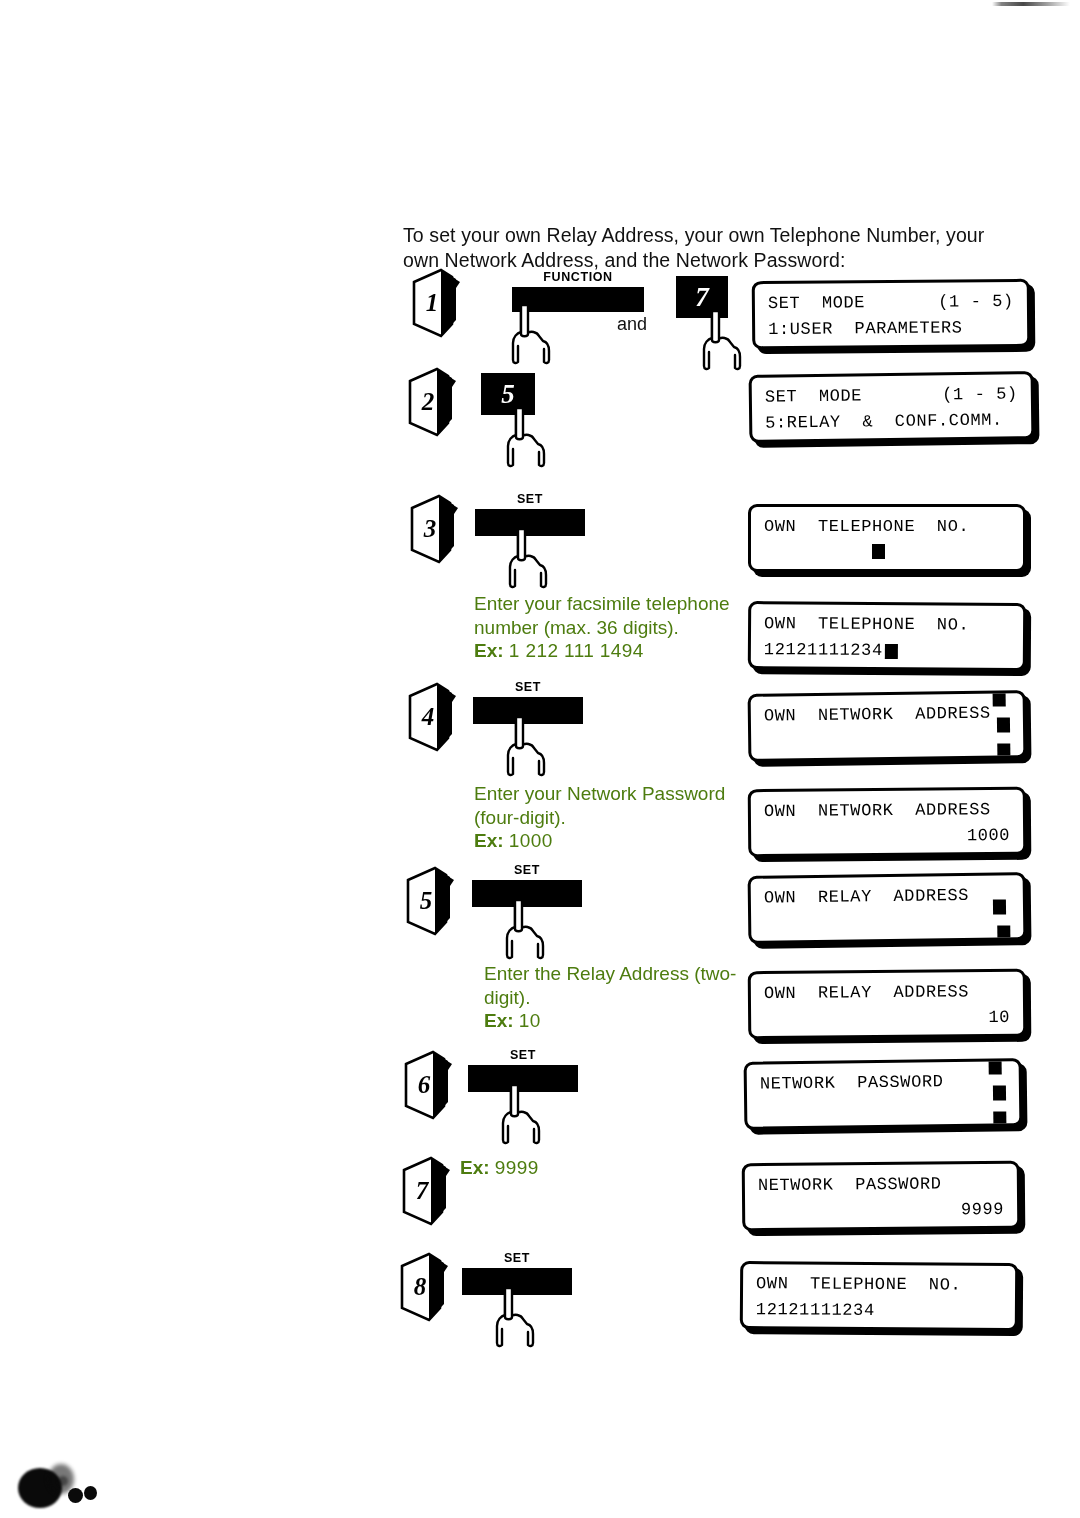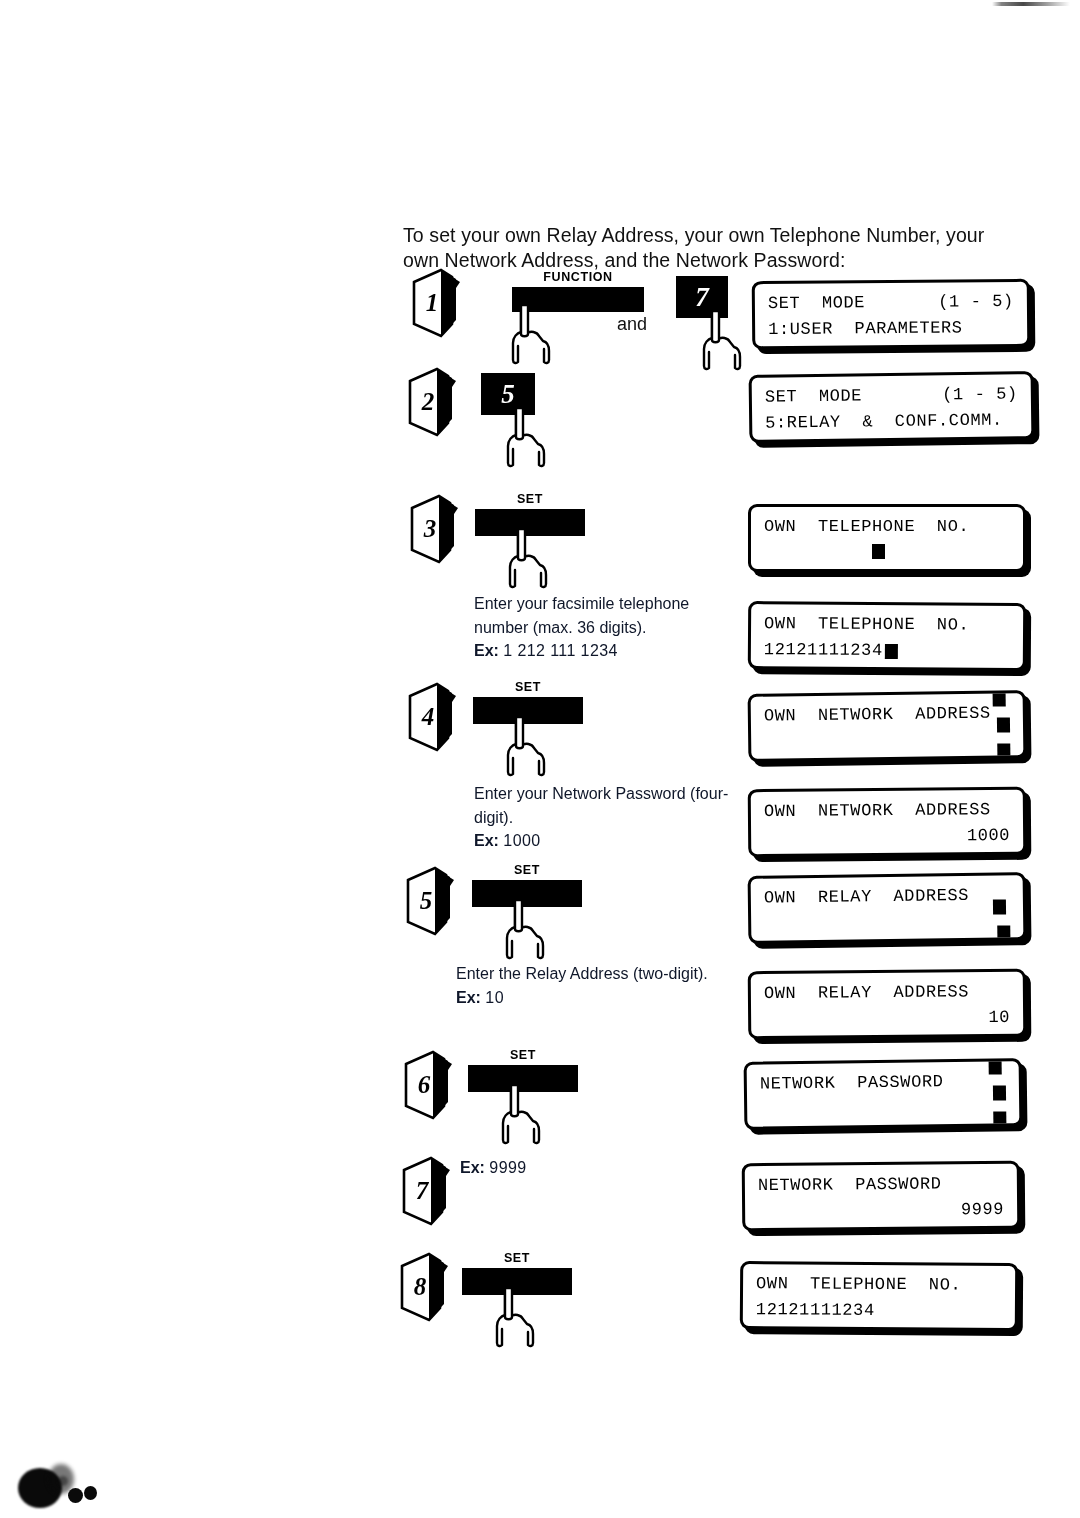--- a/index.html
+++ b/index.html
@@ -136,23 +136,23 @@
 
   .and-word {
     position: absolute;
     font-size: 18px;
     color: #111;
   }
 
   
   .instr {
     position: absolute;
-    font-size: 16px;
+    font-size: 19px;
     line-height: 23.5px;
-    color: #0f172a;
+    color: #4d7c0f;
     width: 262px;
   }
   .instr b {
     font-weight: 700;
   }
   .instr .ex-line { white-space: nowrap; }
   .instr .ex-val { font-weight: 400; letter-spacing: .4px; }
 
   
   .lcd {
@@ -310,21 +310,21 @@
         </span>
       </div>
     </div>
   </div>
 
   <div class="step-row" style="top:592px;">
     <div class="instr" style="left:474px; top:0;">
       <span>Enter your facsimile telephone number (max. 36 digits).</span>
       <div class="ex-line">
         <b>Ex:</b>
-        <span class="ex-val">1 212 111 1234</span>
+        <span class="ex-val">1 212 111 1494</span>
       </div>
     </div>
 
     <div class="lcd tilt-c" style="left:748px; top:10px;">
       <div class="line">
         <span class="l-left">OWN  TELEPHONE  NO.</span>
       </div>
       <div class="line">
         <span class="l-left">12121111234</span>
         <span class="cursor-box" style="margin-left:2px;"></span>
@@ -413,21 +413,21 @@
       <div class="line right">
         <span class="cursor-group">
           <span class="cursor-box"></span>
           <span class="cursor-box"></span>
         </span>
       </div>
     </div>
   </div>
 
   <div class="step-row" style="top:962px;">
-    <div class="instr" style="left:456px; top:0;">
+    <div class="instr" style="left:484px; top:0;">
       <span>Enter the Relay Address (two-digit).</span>
       <div class="ex-line">
         <b>Ex:</b>
         <span class="ex-val">10</span>
       </div>
     </div>
 
     <div class="lcd tilt-a" style="left:748px; top:8px;">
       <div class="line">
         <span class="l-left">OWN  RELAY  ADDRESS</span>

